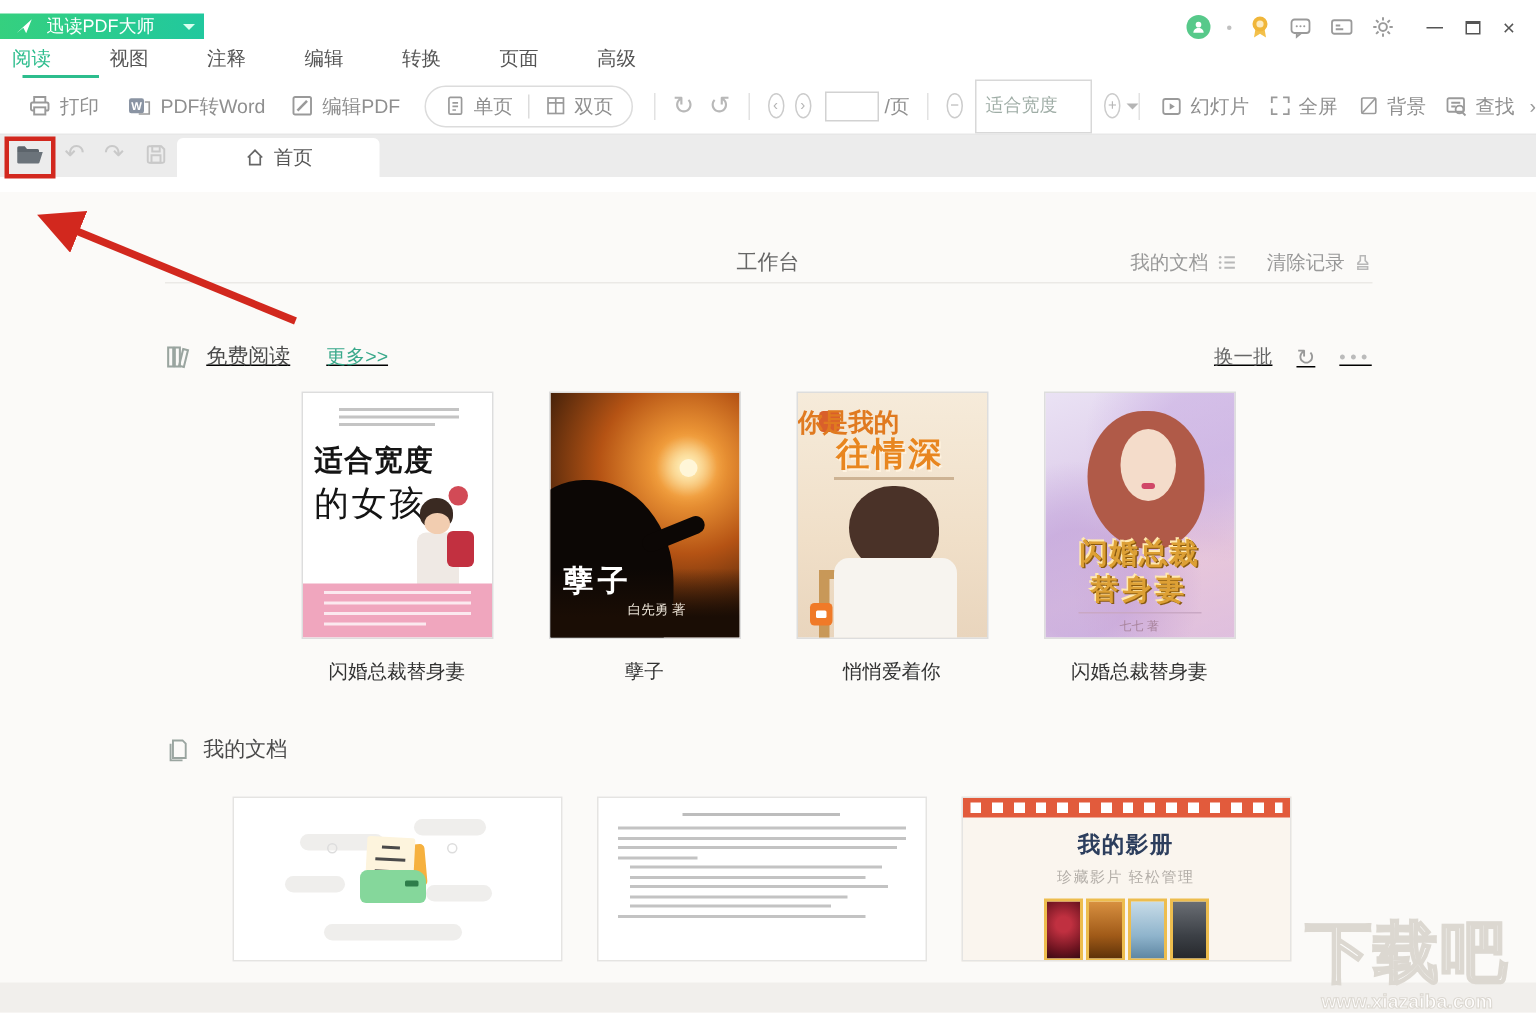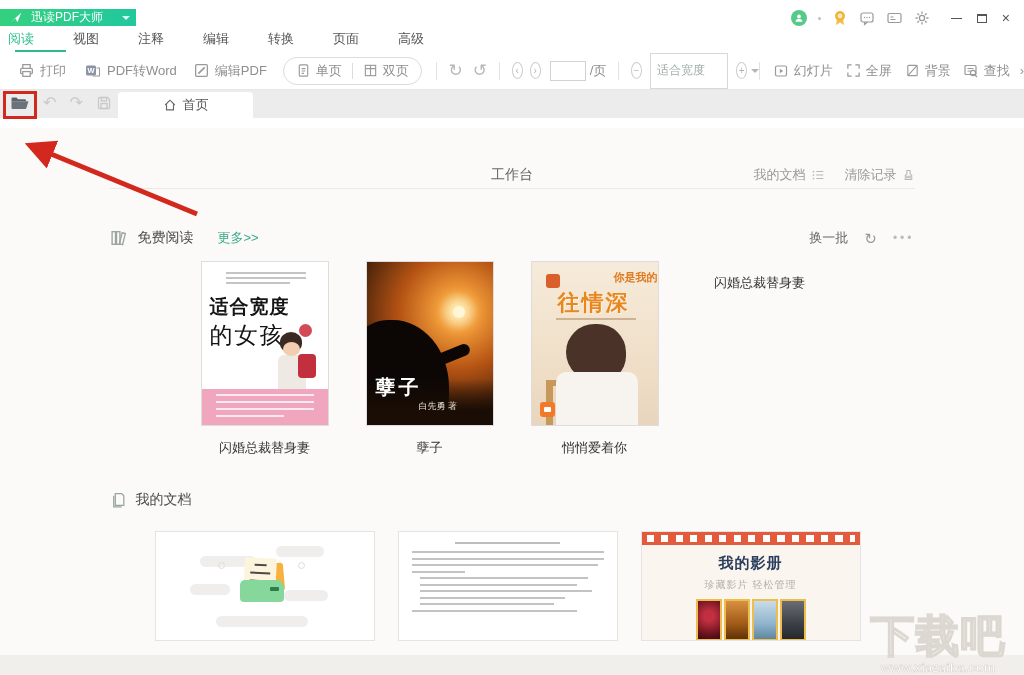--- a/index.html
+++ b/index.html
@@ -56,21 +56,21 @@
 
   
   .content { position:relative; height:557px; background:#fbfaf8; }
   .col { width:805px; margin:10px auto; }
   .wb-head { padding-top:38px; height:60px; position:relative; }
   .wb-title { text-align:center; font-size:14px; color:#666; }
   .wb-right { position:absolute; right:0; top:38px; display:flex; align-items:center; gap:20px; font-size:13px; color:#999; }
   .wb-right .item { display:flex; align-items:center; gap:5px; }
   .divider { border-bottom:1px solid #ebe9e6; }
 
-  .free-head { margin-top:38px; display:flex; align-items:center; height:22px; }
+  .free-head { margin-top:38px; display:flex; align-items:center; height:22px;text-decoration:underline; }
   .sec-title { font-size:14px; color:#4a4a4a; margin-left:9px; }
   .more-link { font-size:13px; color:#3aa98b; margin-left:24px; }
   .free-right { margin-left:auto; display:flex; align-items:center; gap:16px; }
   .swap-label { font-size:13px; color:#666; }
   .refresh-g { color:#999; font-size:15px; line-height:1; }
   .dots { color:#bbb; font-size:12px; letter-spacing:3px; }
 
   .books-row { margin-top:12px; display:flex; justify-content:center; gap:37px; }
   .book { width:128px; display:flex; flex-direction:column; align-items:center; }
   .cover { width:128px; height:165px; border:1px solid #ddd; background:#fff; position:relative; overflow:hidden; }
@@ -92,21 +92,21 @@
   .c2 { background:radial-gradient(circle at 72% 30%, #ffeeb0 0%, #f09a38 14%, #b55314 40%, #42200a 72%, #160b04 100%); }
   .c2-sun { position:absolute; left:86px; top:44px; width:12px; height:12px; border-radius:50%; background:#fff6d8; box-shadow:0 0 14px 6px rgba(255,240,190,.8); }
   .c2-fig { position:absolute; left:-26px; top:58px; width:108px; height:130px; background:#0c0705; border-radius:46% 54% 42% 58%; }
   .c2-arm { position:absolute; left:60px; top:88px; width:44px; height:12px; background:#0c0705; border-radius:6px; transform:rotate(-22deg); }
   .c2-sea { position:absolute; left:0; right:0; bottom:0; height:46px; background:linear-gradient(180deg, rgba(60,28,10,.0), #1a0d05 70%); }
   .c2-title { position:absolute; left:9px; bottom:24px; font-size:20px; font-weight:bold; color:#fff; letter-spacing:3px; }
   .c2-auth { position:absolute; left:52px; bottom:12px; font-size:9px; color:#e8e0d4; }
 
   
   .c3 { background:linear-gradient(180deg,#f6ebda 0%, #f0dfc8 60%, #e9d5bd 100%); }
-  .c3-t1 { position:absolute; left:0; right:0; top:8px; text-align:right; font-size:11px; font-weight:bold; color:#e07a20; }
+  .c3-t1 { position:absolute; left:0; right:0; top:8px; text-align:left; font-size:17px; font-weight:bold; color:#e07a20; }
   .c3-t2 { position:absolute; left:26px; top:26px; font-size:22px; font-weight:bold; color:#e8861f; letter-spacing:2px; text-shadow:1px 1px 0 #fff3e0; }
   .c3-mark { position:absolute; left:14px; top:12px; width:14px; height:14px; border-radius:3px; background:#d95f2b; }
   .c3-sub { position:absolute; left:24px; top:56px; width:80px; height:2px; background:#cdb394; }
   .c3-hair { position:absolute; left:34px; top:62px; width:60px; height:58px; border-radius:50% 50% 46% 54%; background:#4a3228; }
   .c3-shirt { position:absolute; left:24px; top:110px; width:82px; height:55px; border-radius:10px 10px 0 0; background:#f7f4ef; }
   .c3-chair1 { position:absolute; left:14px; top:118px; width:7px; height:47px; background:#c89858; }
   .c3-chair2 { position:absolute; left:14px; top:118px; width:32px; height:6px; background:#c89858; }
   .c3-logo { position:absolute; left:8px; bottom:8px; width:15px; height:15px; border-radius:3px; background:#f07a28; }
   .c3-logo::after { content:""; position:absolute; left:4px; top:5px; width:7px; height:5px; background:#fff; border-radius:1px; }
 
@@ -427,20 +427,29 @@
           <span class="c3-chair1"></span>
             <span class="c3-chair2"></span>
             <span class="c3-hair"></span>
             <span class="c3-shirt"></span>
           <span class="c3-logo"></span>
         </div>
         <div class="caption">悄悄爱着你</div>
       </div>
 
       <div class="book">
+        <div class="cover c4">
+          <span class="c4-hair"></span>
+            <span class="c4-face"></span>
+            <span class="c4-lip"></span>
+          <div class="c4-t1">闪婚总裁</div>
+          <div class="c4-t2">替身妻</div>
+          <span class="c4-rule"></span>
+          <div class="c4-auth">七七 著</div>
+        </div>
         <div class="caption">闪婚总裁替身妻</div>
       </div>
     </div>
 
     <div class="docs-head">
       <svg class="ic" width="17" height="18" viewBox="0 0 16 16" fill="none" stroke="#9aa5a0" stroke-width="1.2">
         <path d="M5 2h6l2 2v9H5z"></path>
           <path d="M3.5 4v10.5H11"></path>
       </svg>
       <span class="sec-title">我的文档</span>

